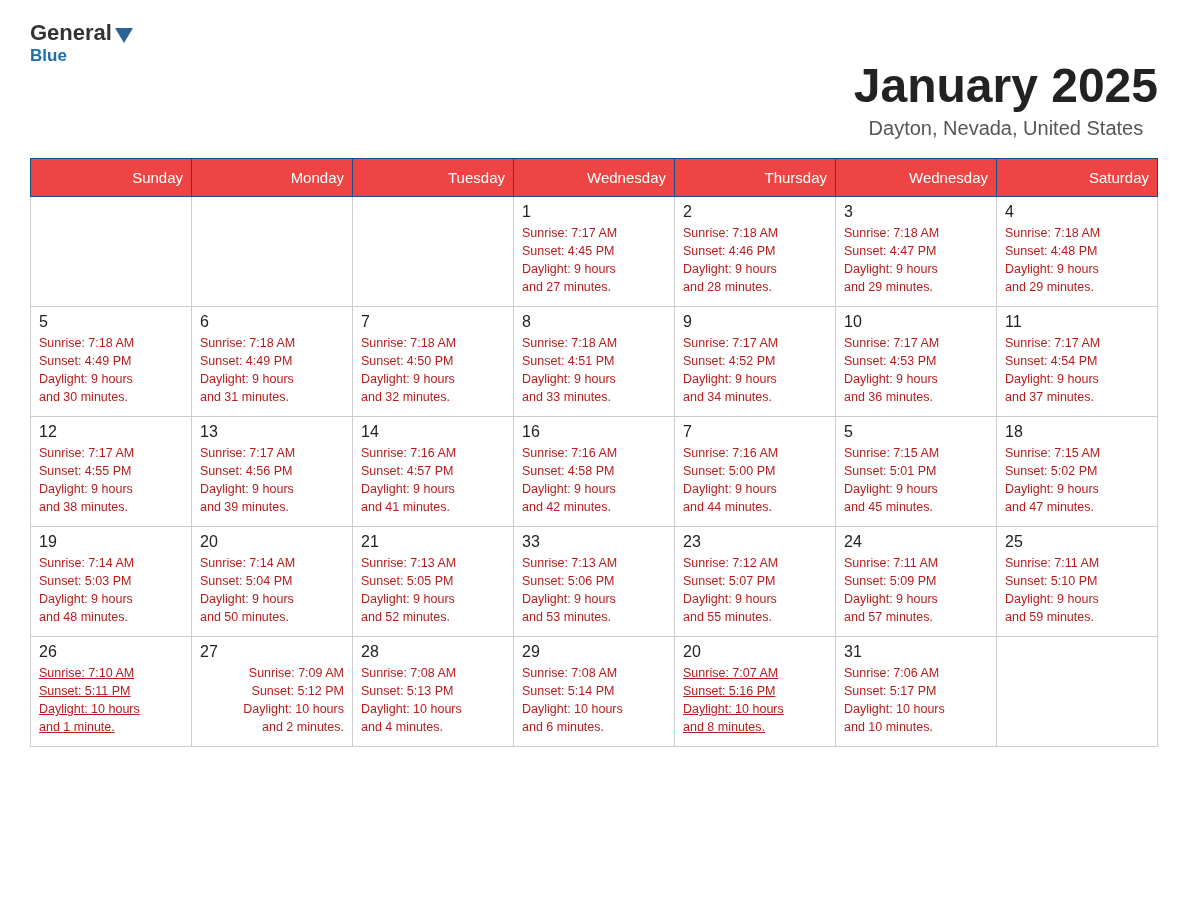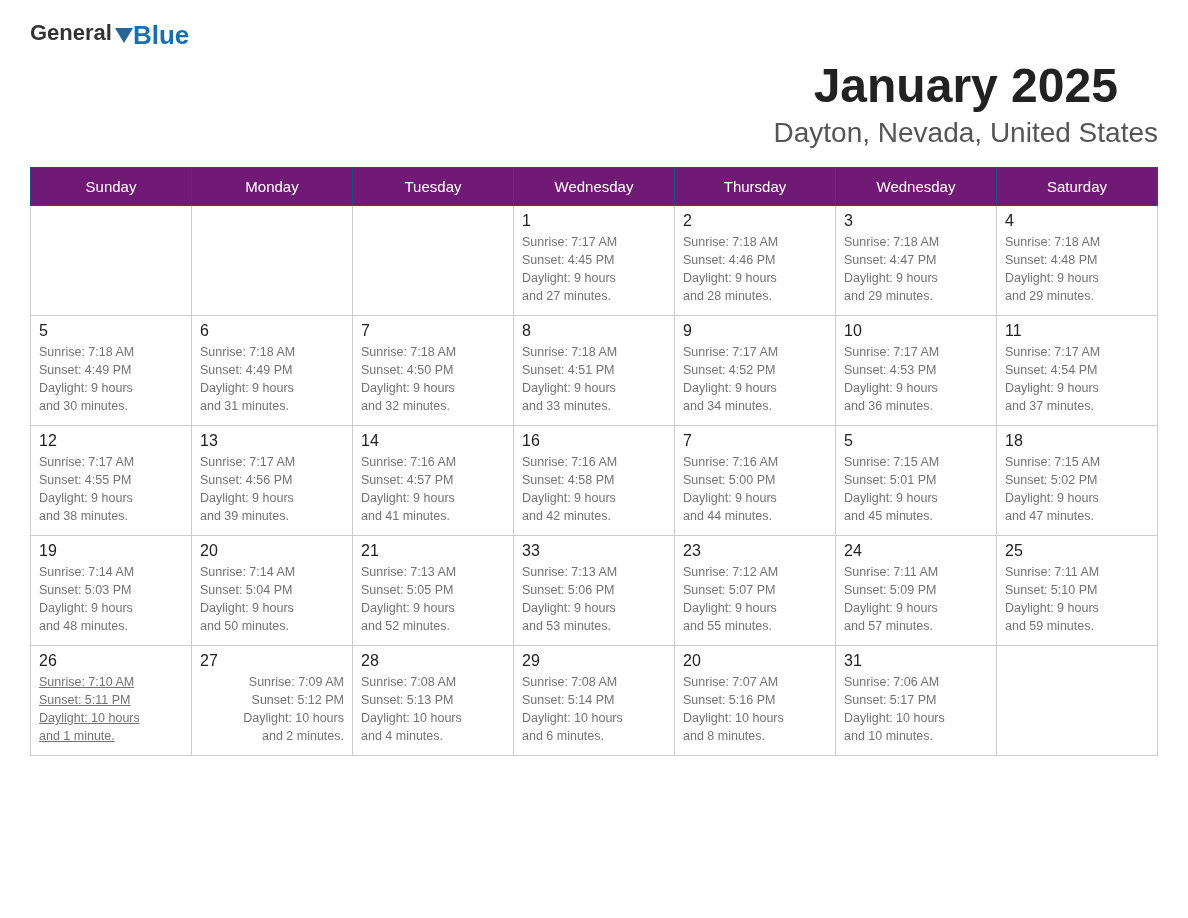--- a/index.html
+++ b/index.html
@@ -15,79 +15,79 @@
       justify-content: space-between;
       align-items: flex-start;
       margin-bottom: 18px;
     }
     .logo-text-general {
       font-size: 22px;
       font-weight: bold;
       color: #333;
     }
     .logo-text-blue {
-      font-size: 26px;
+      font-size: 17px;
       font-weight: bold;
       color: #1a6faf;
     }
     .title-block {
       text-align: center;
       margin-top: 40px;
     }
     .month-title {
       font-size: 48px;
       font-weight: bold;
       color: #222;
       line-height: 1.1;
     }
     .location-title {
-      font-size: 28px;
+      font-size: 20px;
       color: #555;
       margin-top: 4px;
     }
     .calendar {
       width: 100%;
       border-collapse: collapse;
       table-layout: fixed;
     }
     .calendar thead th {
-      background-color: #701a75;
+      background-color: #ef4444;
       color: #fff;
       padding: 10px 8px;
       font-size: 15px;
       font-weight: normal;
-      text-align: center;
+      text-align: right;
       border: 1px solid #1a5080;
     }
     .calendar tbody td {
       border: 1px solid #ccc;
       vertical-align: top;
       padding: 6px 8px;
       height: 110px;
       font-size: 13px;
       color: #333;
     }
     .day-number {
       font-size: 16px;
       color: #222;
       font-weight: normal;
       margin-bottom: 3px;
       display: block;
     }
     .day-info {
       font-size: 12.5px;
-      color: #737373;
+      color: #b91c1c;
       line-height: 1.45;
     }
     .empty-cell {
       background: #fff;
     }
     .logo-wrapper {
       display: flex;
-      flex-direction: row;
+      flex-direction: column;
       align-items: flex-start;
     }
     .logo-line {
       display: flex;
       align-items: center;
     }
     .logo-triangle {
       display: inline-block;
       width: 0;
       height: 0;
@@ -342,21 +342,21 @@
         </td>
         <td>
           <span class="day-number">29</span>
           <div class="day-info" style="white-space: pre-line;">Sunrise: 7:08 AM
 Sunset: 5:14 PM
 Daylight: 10 hours
 and 6 minutes.</div>
         </td>
         <td>
           <span class="day-number">20</span>
-          <div class="day-info" style="white-space: pre-line;">Sunrise: 7:07 AM
+          <div class="day-info" style="white-space: pre-line; text-decoration: underline;">Sunrise: 7:07 AM
 Sunset: 5:16 PM
 Daylight: 10 hours
 and 8 minutes.</div>
         </td>
         <td>
           <span class="day-number">31</span>
           <div class="day-info" style="white-space: pre-line;">Sunrise: 7:06 AM
 Sunset: 5:17 PM
 Daylight: 10 hours
 and 10 minutes.</div>

